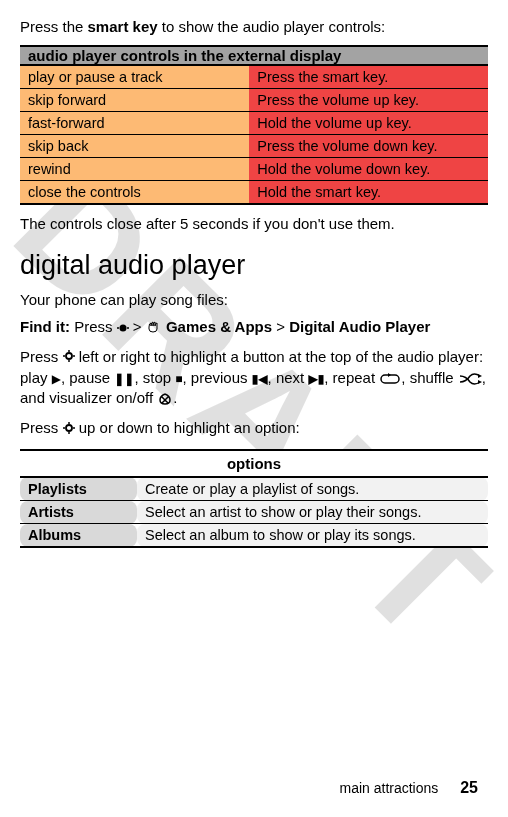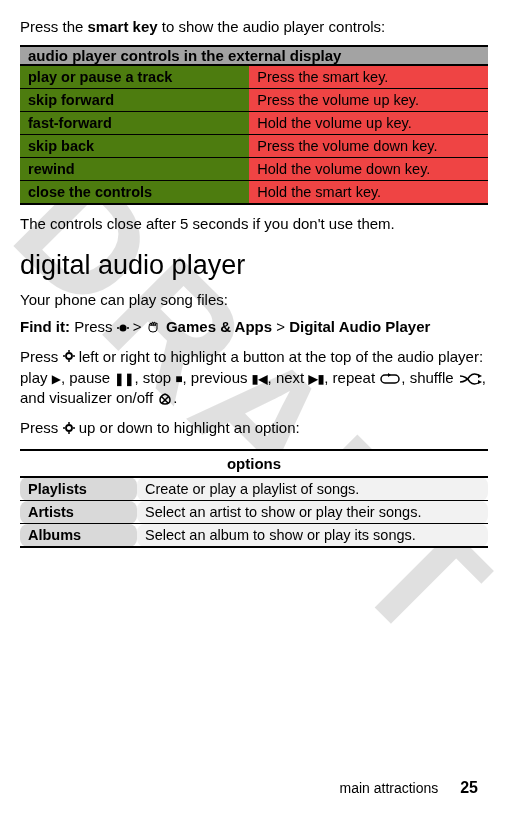--- a/index.html
+++ b/index.html
@@ -53,22 +53,22 @@
       padding: 0 8px;
       border-top: 2px solid #000;
       border-bottom: 2px solid #000;
     }
     table.controls-table td {
       font-size: 14.5px;
       padding: 3px 8px;
       border-bottom: 1px solid #000;
     }
     table.controls-table td.label {
-      font-weight: bold;
-      background: #4d7c0f;
+      font-weight: normal;
+      background: #fdba74;
       width: 49%;
     }
     table.controls-table td.desc {
       background: #ef4444;
     }
     table.controls-table tr:last-child td {
       border-bottom: 2px solid #000;
     }
     .note {
       font-size: 15px;

